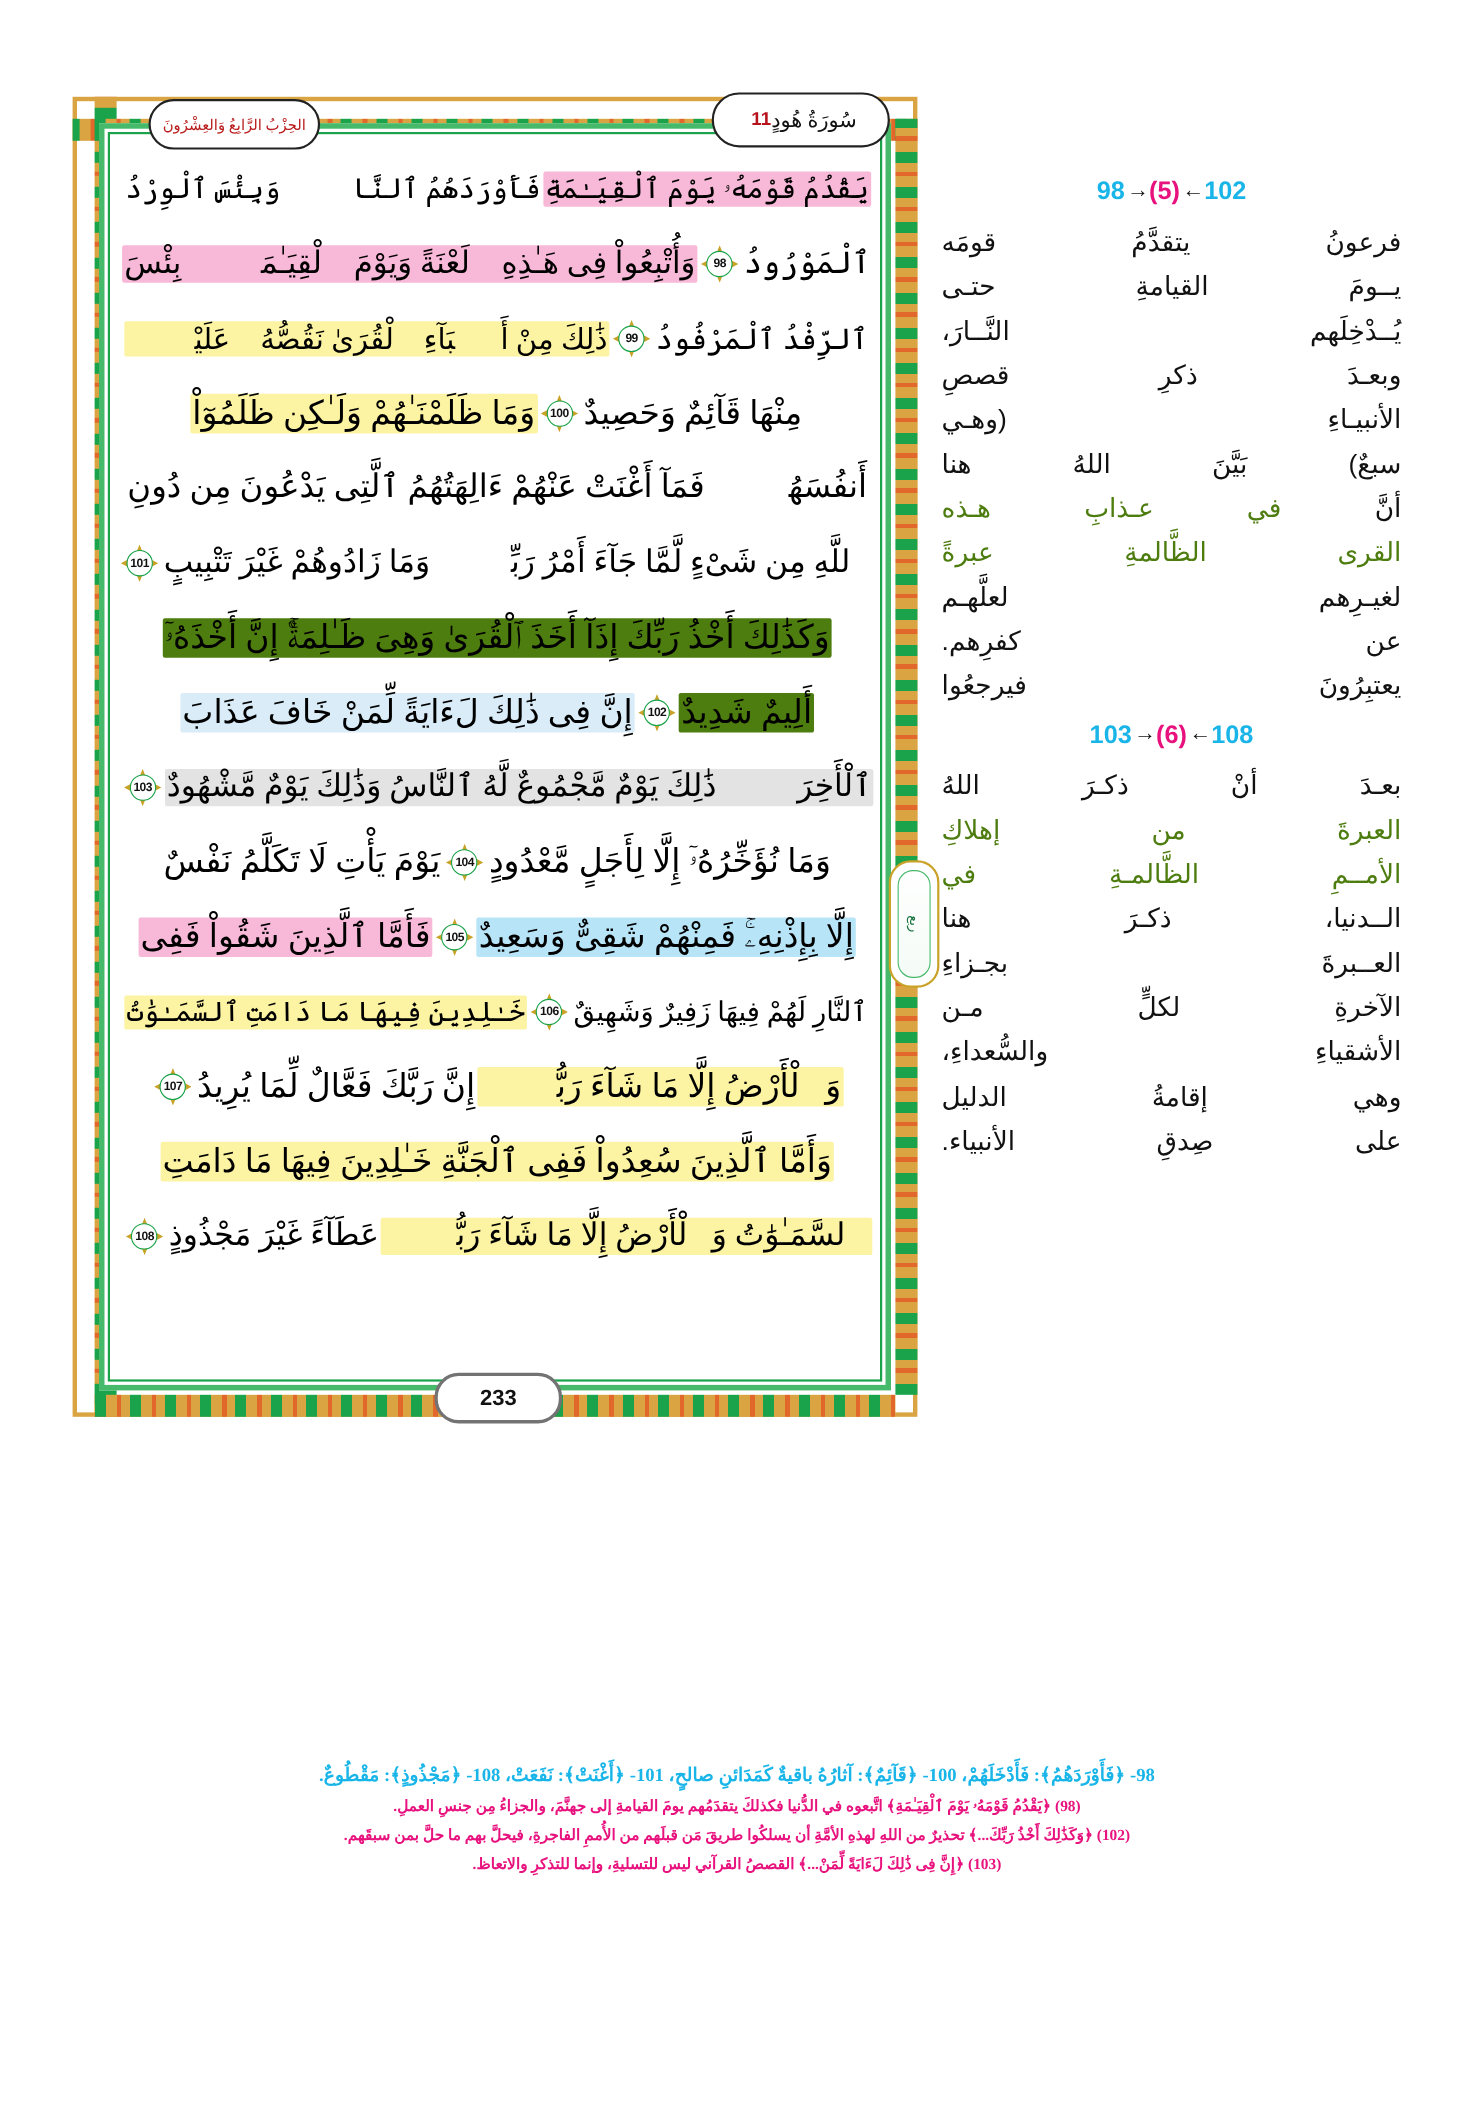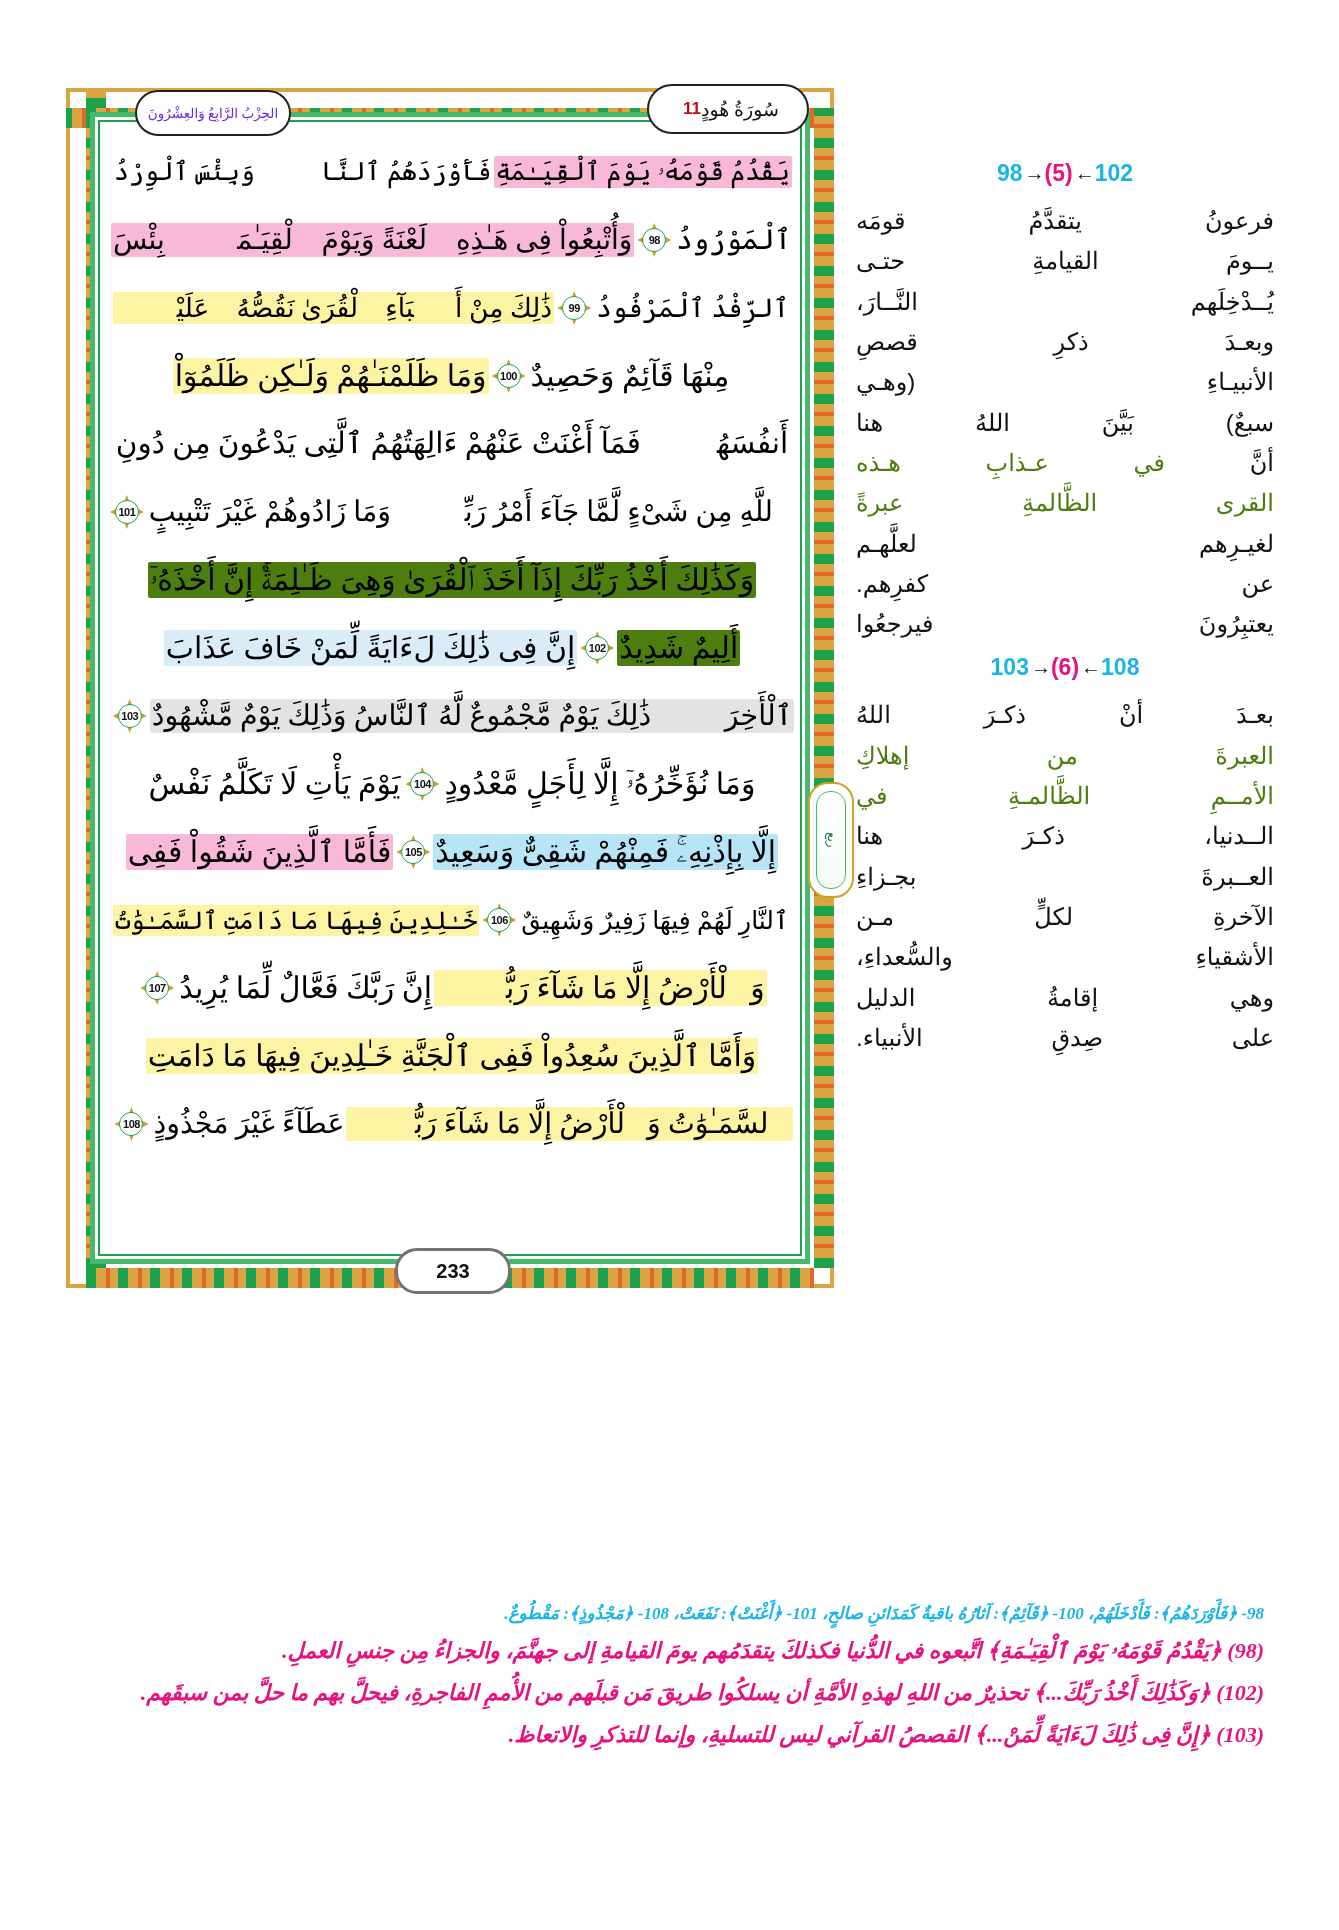--- a/index.html
+++ b/index.html
@@ -84,21 +84,21 @@
     position:absolute;
     background:#ffffff;
     border:2px solid #222;
     border-radius:40px;
     display:flex;align-items:center;justify-content:center;
     z-index:40;
     white-space:nowrap;
   }
   .cart-hizb{
     left:135px;top:90px;width:152px;height:42px;
-    font-size:13.5px;color:#6d28d9;
+    font-size:13.5px;color:#b91c1c;
     font-family:"Liberation Serif",serif;
   }
   .cart-surah{
     left:647px;top:84px;width:158px;height:46px;
     font-size:19px;color:#111;
   }
   .cart-surah .num{color:#b5121b;font-size:17px;margin-left:6px;
       font-family:"Liberation Sans",sans-serif;font-weight:700;}
 
   
@@ -221,33 +221,33 @@
     text-align-last:justify;
     direction:rtl;
     padding:0 6px;
     font-family:Liberation Sans, sans-serif;
   }
   .sb-blue{color:#4d7c0f;}
 
   
   .footnotes{
     position:absolute;
-    left:44px;top:1598px;
+    left:60px;top:1598px;
     width:1220px;
     direction:rtl;
-    font-style:italic;
+    text-align:center;
   }
   .fn{
     font-family:"Liberation Serif",serif;
     font-weight:700;
     line-height:1.9;
     white-space:nowrap;
   }
   .fn-blue{color:#19b5e8;font-size:17px;}
-  .fn-pink{color:#e8127e;font-size:22px;}
+  .fn-pink{color:#e8127e;font-size:14px;}
 </style>
 </head>
 <body>
 
 <div class="page">
 
   <div class="frame">
     <div class="frame-outer"></div>
     <div class="frame-band"></div>
     <div class="frame-inner">

